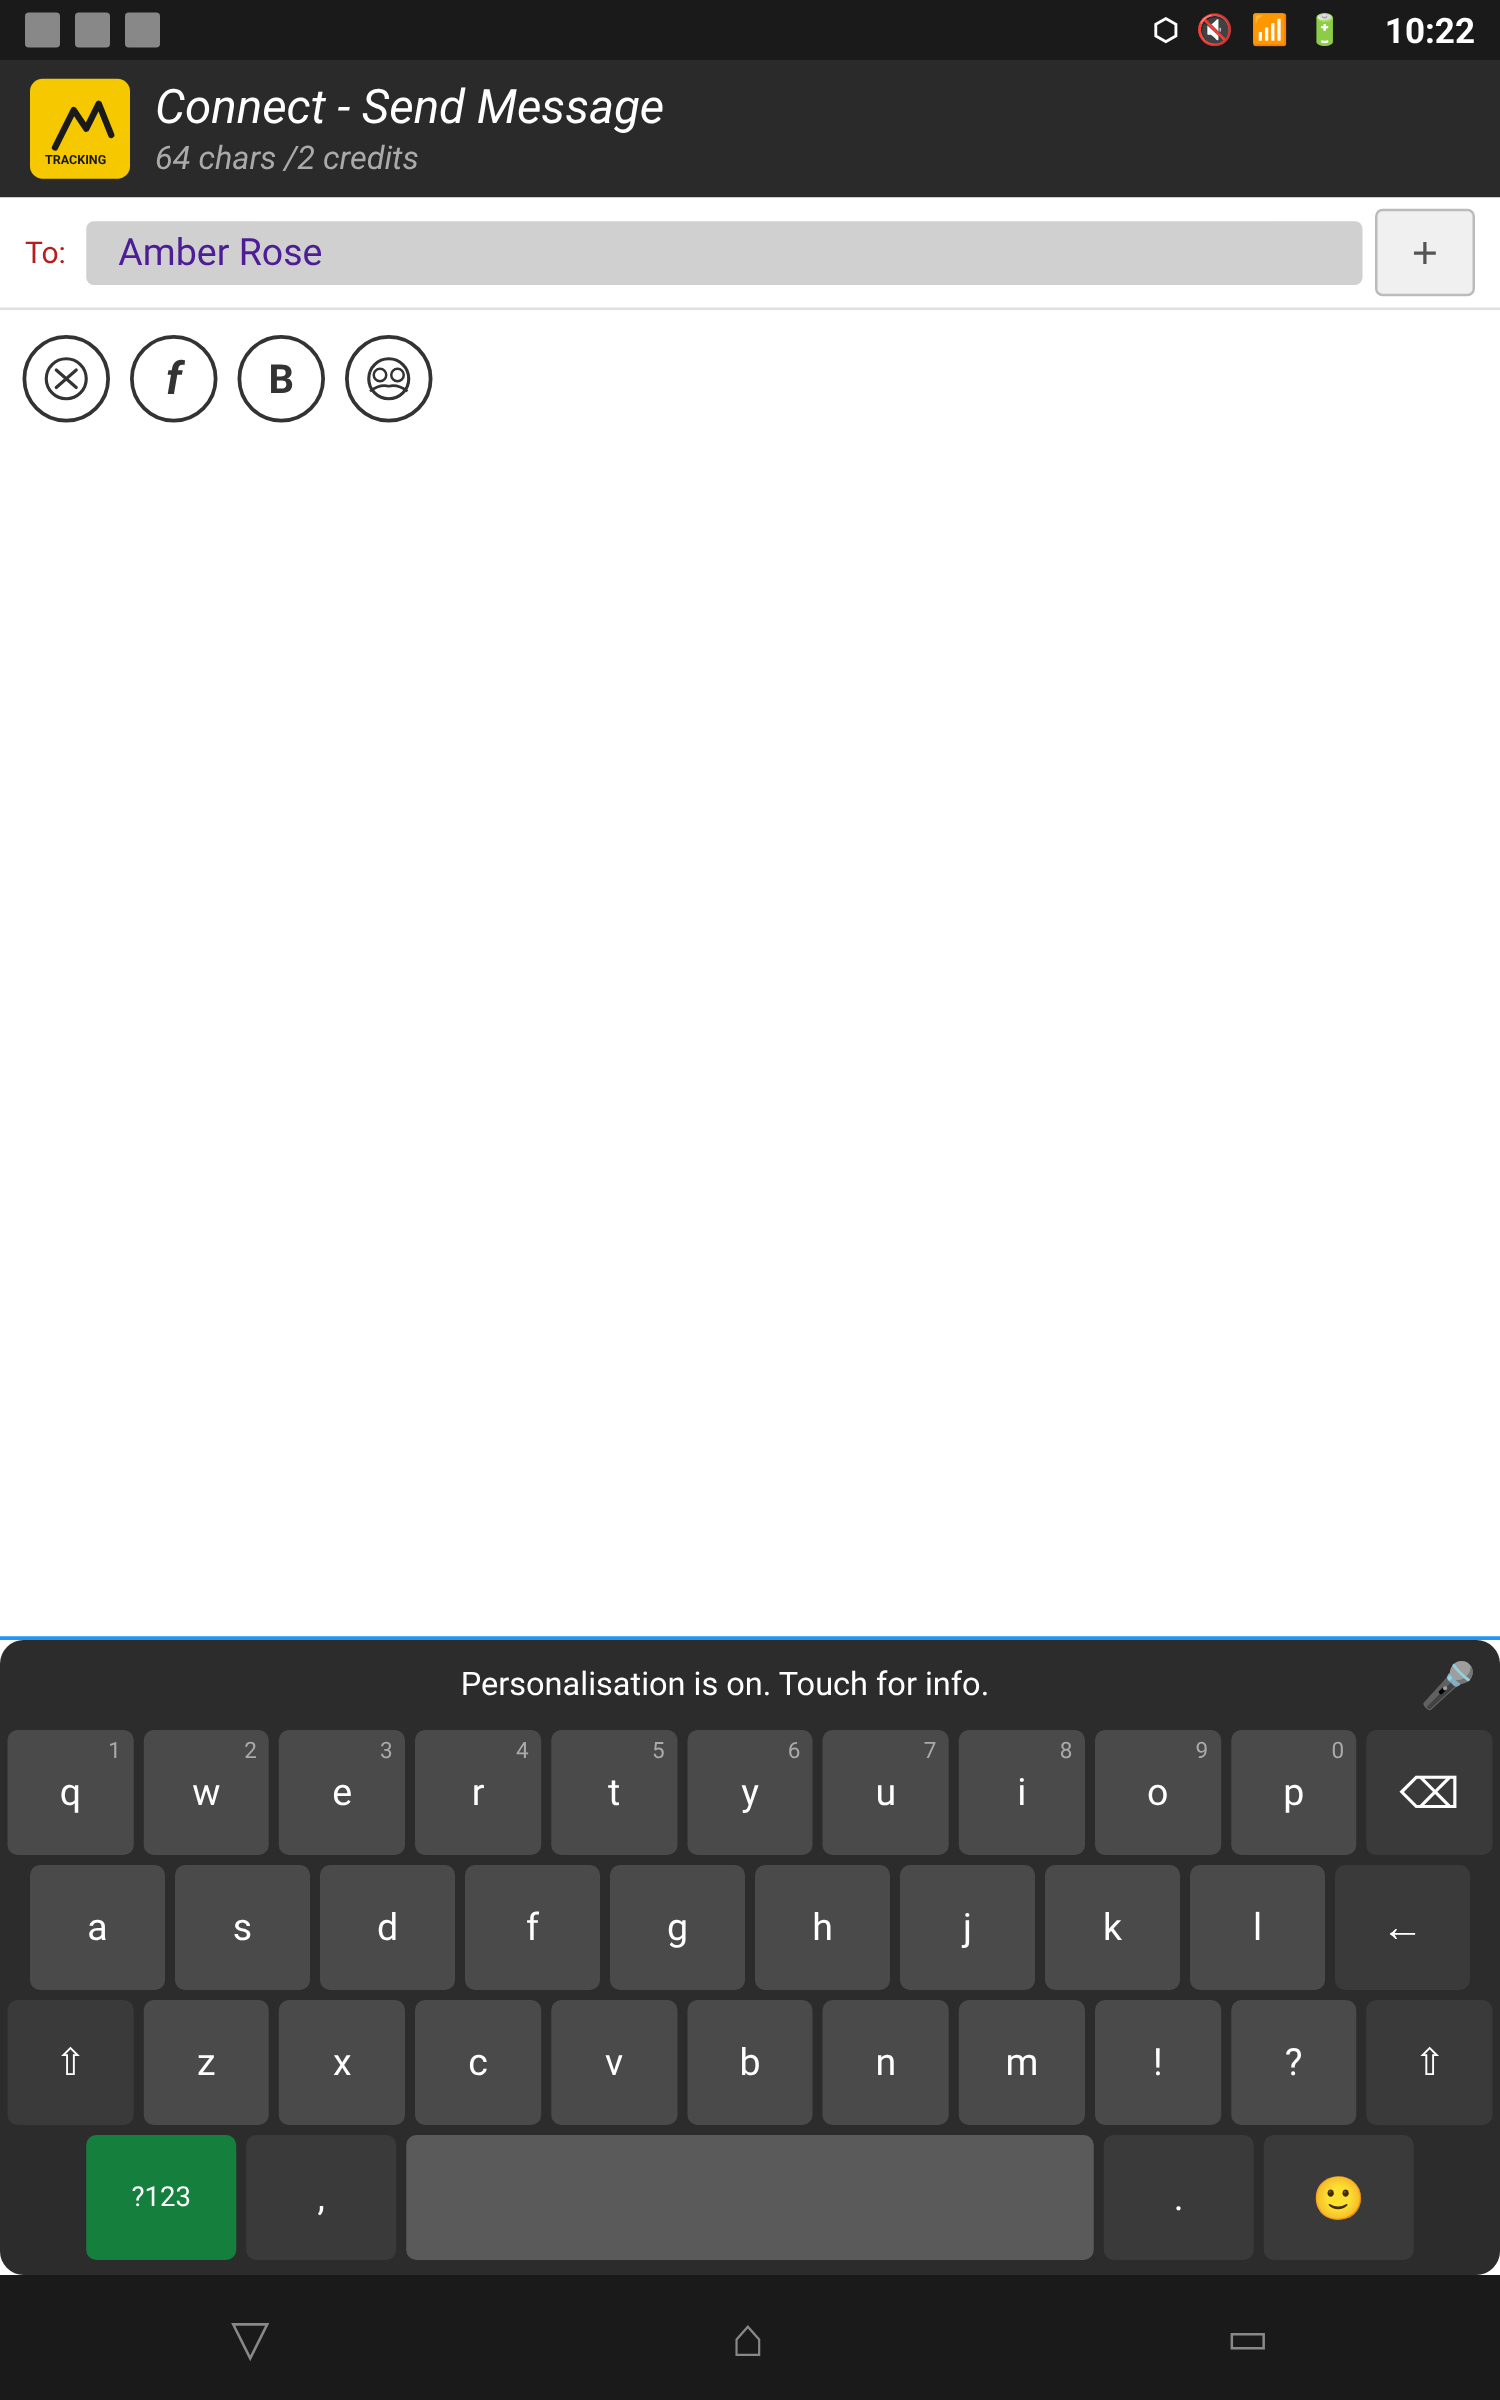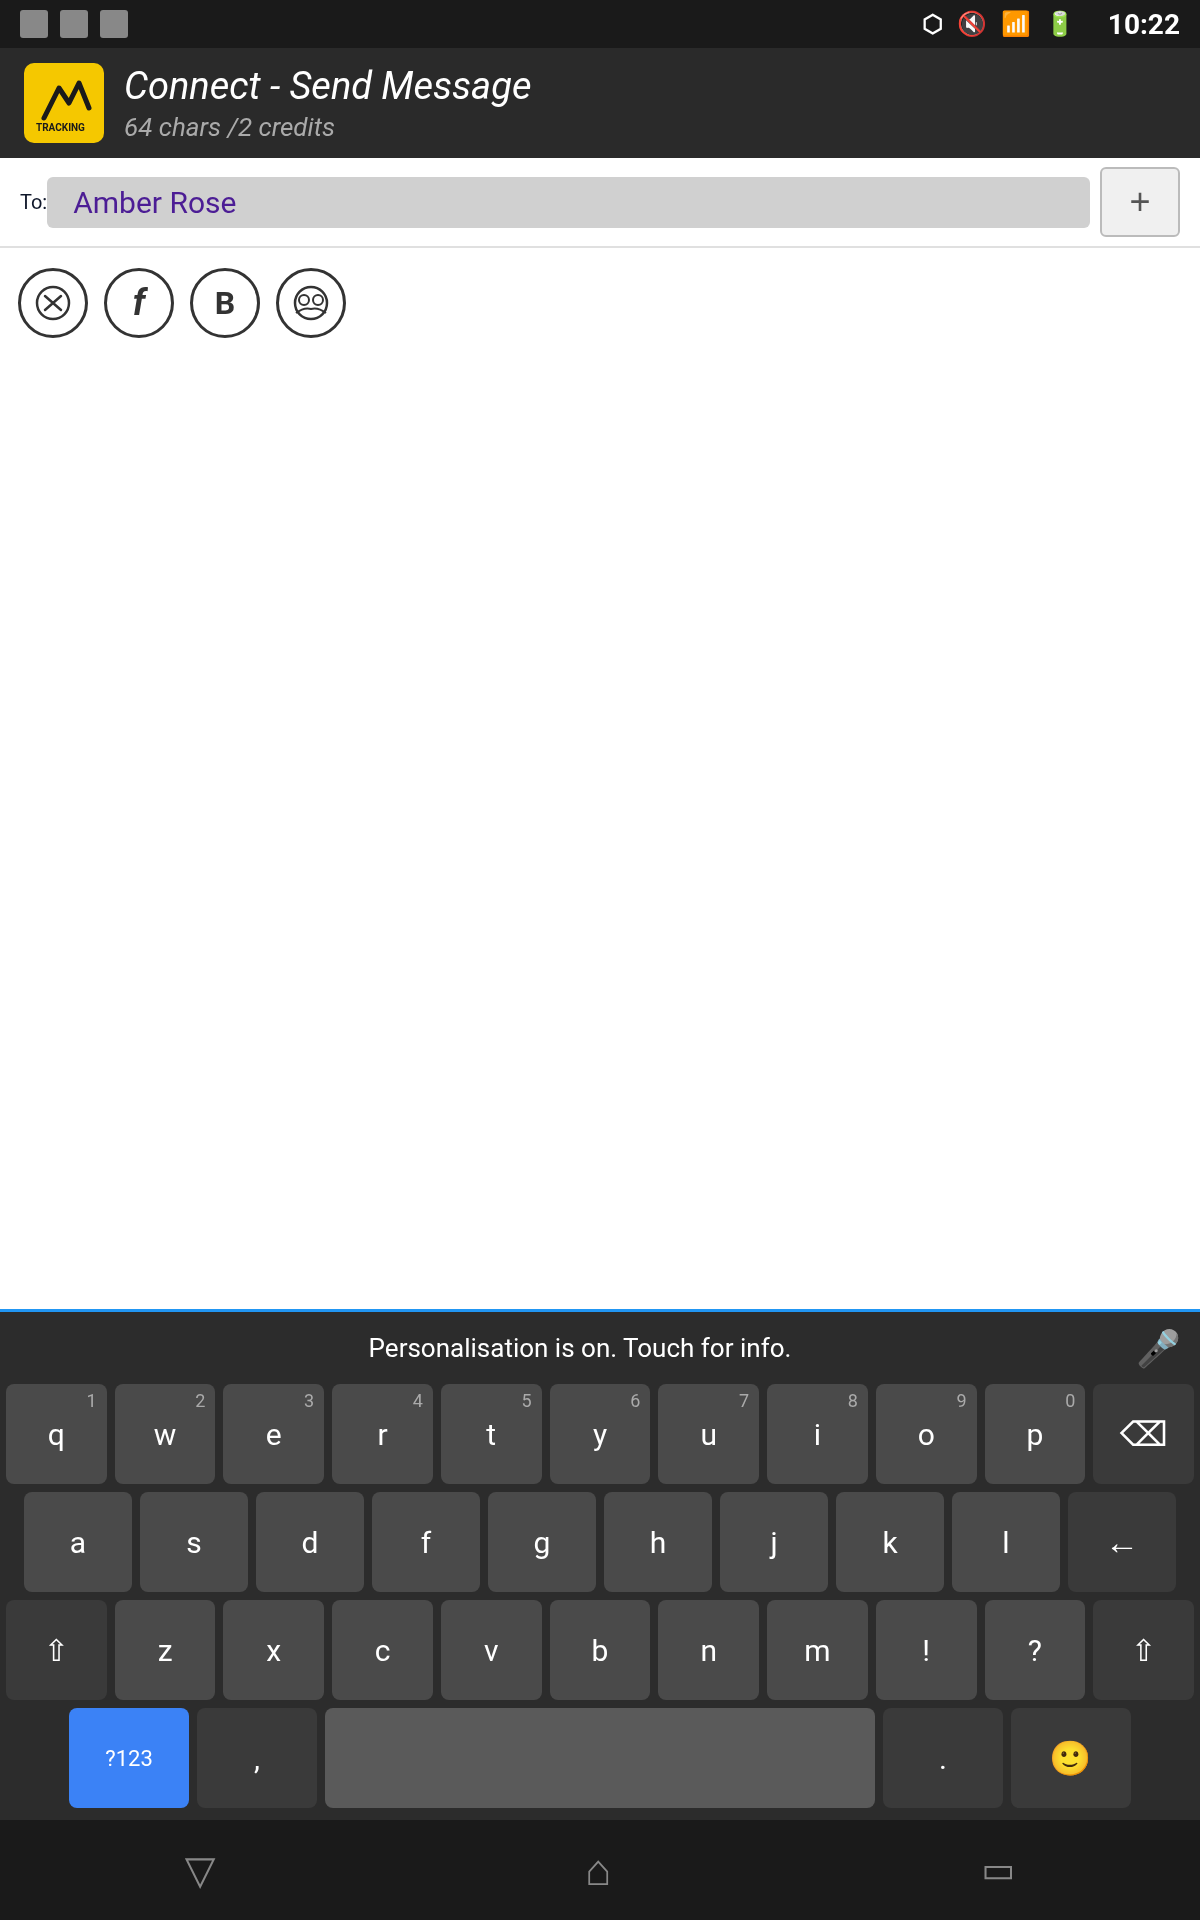--- a/index.html
+++ b/index.html
@@ -105,22 +105,23 @@
     
     .to-field {
       display: flex;
       align-items: center;
       padding: 0 20px;
       height: 90px;
       border-bottom: 2px solid #e0e0e0;
       flex-shrink: 0;
     }
     .to-label {
-      color: #0f172a;
-      font-size: 20px;
+      color: #b91c1c;
+      font-size: 24px;
+      margin-right: 16px;
     }
     .recipient-chip {
       background: #d0d0d0;
       border-radius: 6px;
       padding: 8px 26px;
       font-size: 30px;
       color: #4c1d95;
       flex: 1;
     }
     .add-recipient-btn {
@@ -183,20 +184,21 @@
       position: absolute;
       bottom: 0;
       left: 0;
     }
 
     
     .keyboard-area {
       background: #2c2c2c;
       flex-shrink: 0;
       padding-bottom: 0;
+      border-radius: 19px;
     }
     .keyboard-header {
       display: flex;
       align-items: center;
       justify-content: space-between;
       padding: 16px 24px;
       color: #fff;
       font-size: 26px;
     }
     .mic-icon {
@@ -248,21 +250,21 @@
     }
     .key-shift {
       background: #3a3a3a;
     }
     .key-space {
       background: #5a5a5a;
       flex: 5;
       max-width: 550px;
     }
     .key-sym {
-      background: #3b82f6;
+      background: #15803d;
       font-size: 24px;
       max-width: 120px;
     }
     .key-comma {
       background: #3a3a3a;
       font-size: 30px;
       max-width: 120px;
     }
     .key-period {
       background: #3a3a3a;

